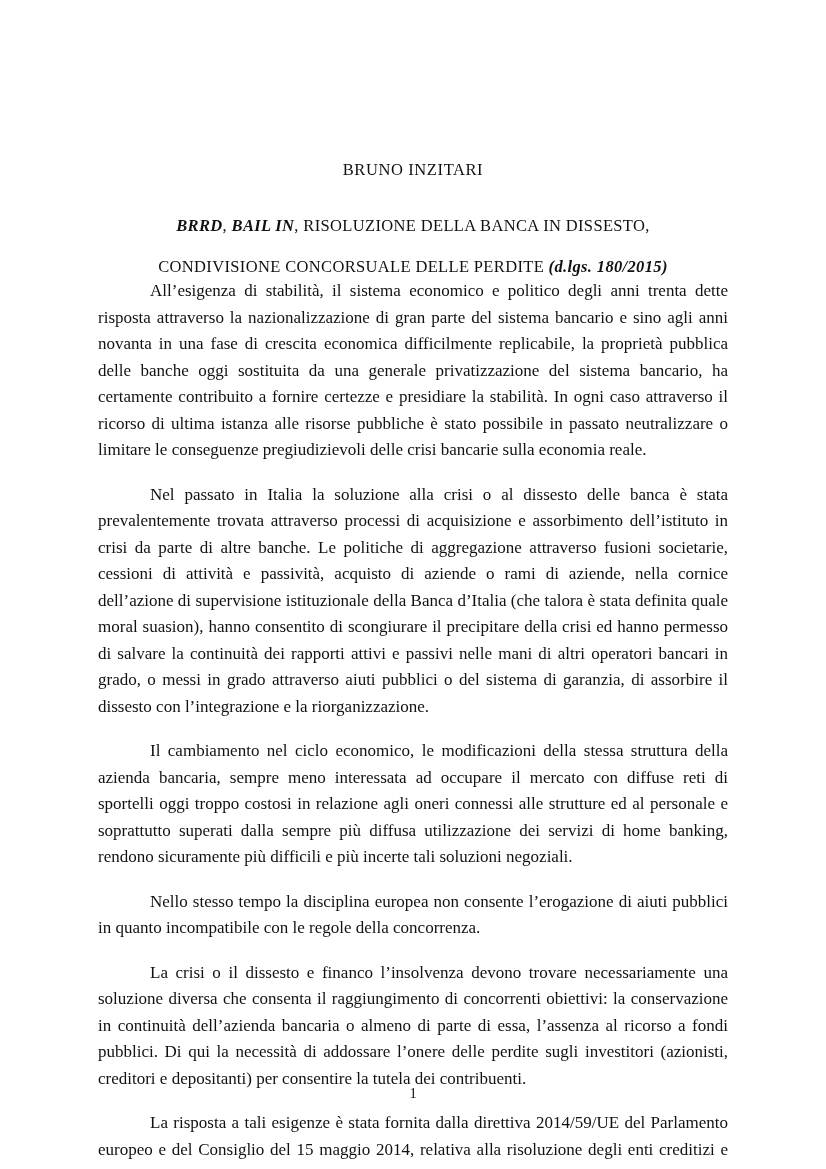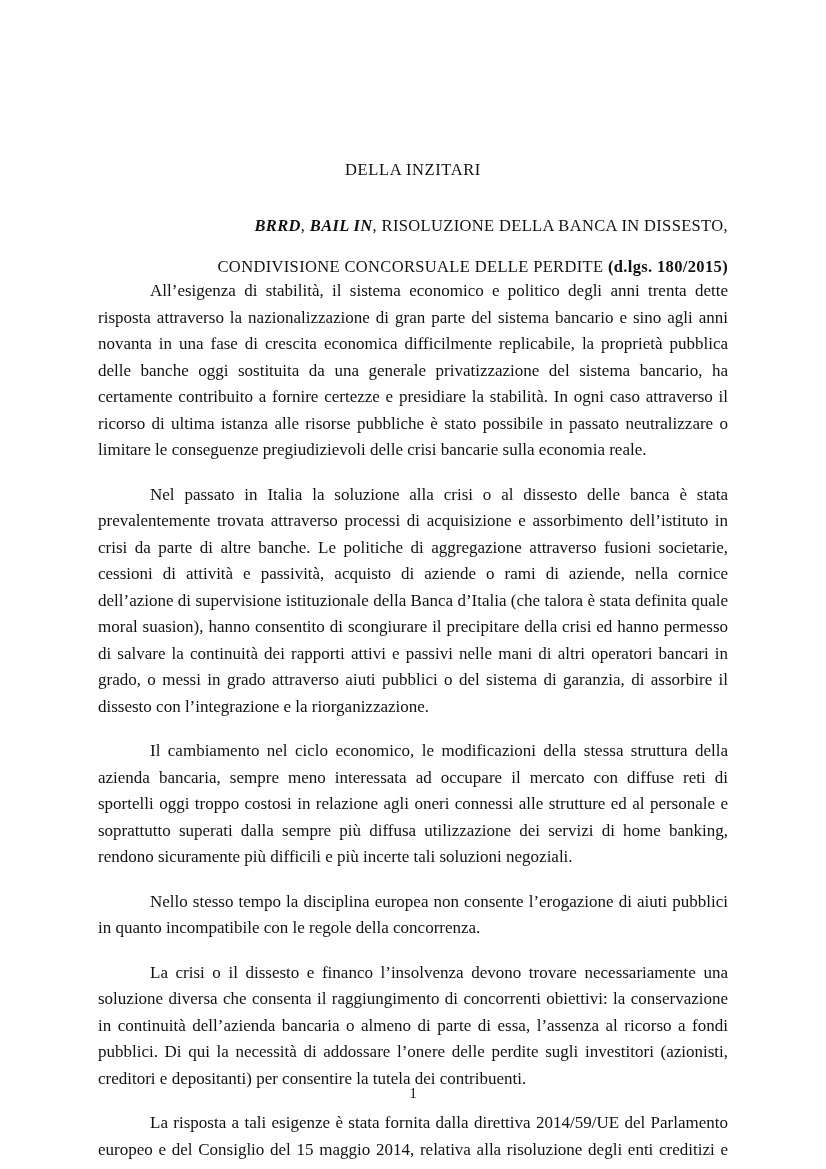--- a/index.html
+++ b/index.html
@@ -27,32 +27,32 @@
   }
   .author {
     margin-top: 160px;
     text-align: center;
     font-size: 16.5px;
     letter-spacing: 0.6px;
     line-height: 1.2;
   }
   .title-block {
     margin-top: 36px;
-    text-align: right;
+    text-align: center;
   }
   .title-line {
     font-size: 16.5px;
     letter-spacing: 0.35px;
     line-height: 1.25;
   }
   .title-line + .title-line {
     margin-top: 21px;
   }
   .bi { font-weight: bold; font-style: italic; }
-  .b  { font-weight: bold; }
+  .b  { font-weight: bold; font-style: italic; }
   .i  { }
 
   .section-heading {
     margin-top: 52px;
     margin-left: 44px;
     font-size: 15px;
     font-weight: bold;
     line-height: 1.2;
   }
   .section-heading .num { margin-right: 10px; }
@@ -80,21 +80,21 @@
     font-size: 14.5px;
   }
 </style>
 </head>
 <body>
 
 <div class="page">
 
   <div class="content">
 
-    <div class="author">DELLA INZITARI</div>
+    <div class="author">BRUNO INZITARI</div>
 
     <div class="title-block">
       <div class="title-line"><span class="bi">BRRD</span><span>, </span><span class="bi">BAIL IN</span><span>, RISOLUZIONE DELLA BANCA IN DISSESTO,</span></div>
       <div class="title-line"><span>CONDIVISIONE CONCORSUALE DELLE PERDITE </span><span class="b">(d.lgs. 180/2015)</span></div>
     </div>
 
 
     <p class="para first-para">All’esigenza di stabilità, il sistema economico e politico degli anni trenta dette risposta attraverso la nazionalizzazione di gran parte del sistema bancario e sino agli anni novanta in una fase di crescita economica difficilmente replicabile, la proprietà pubblica delle banche oggi sostituita da una generale privatizzazione del sistema bancario, ha certamente contribuito a fornire certezze e presidiare la stabilità. In ogni caso attraverso il ricorso di ultima istanza alle risorse pubbliche è stato possibile in passato neutralizzare o limitare le conseguenze pregiudizievoli delle crisi bancarie sulla economia reale.</p>
 
     <p class="para"><span>Nel passato in Italia la soluzione alla crisi o al dissesto delle banca è stata prevalentemente trovata attraverso processi di acquisizione e assorbimento dell’istituto in crisi da parte di altre banche. Le politiche di aggregazione attraverso fusioni societarie, cessioni di attività e passività, acquisto di aziende o rami di aziende, nella cornice dell’azione di supervisione istituzionale della Banca d’Italia (che talora è stata definita quale </span><span class="i">moral suasion),</span><span> hanno consentito di scongiurare il precipitare della crisi ed hanno permesso di salvare la continuità dei rapporti attivi e passivi nelle mani di altri operatori bancari in grado, o messi in grado attraverso aiuti pubblici o del sistema di garanzia, di assorbire il dissesto con l’integrazione e la riorganizzazione.</span></p>

